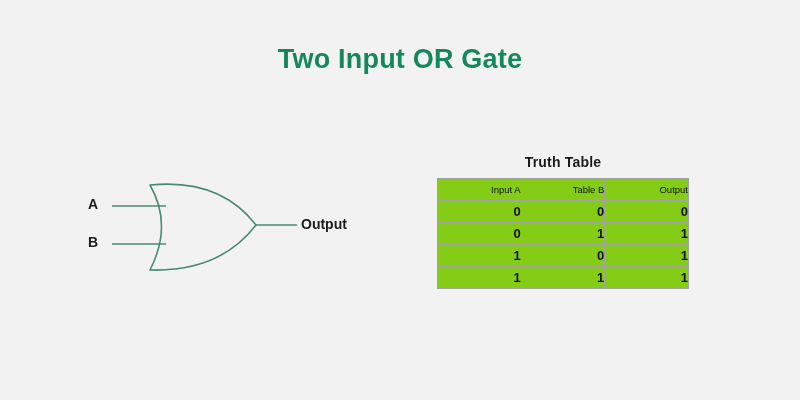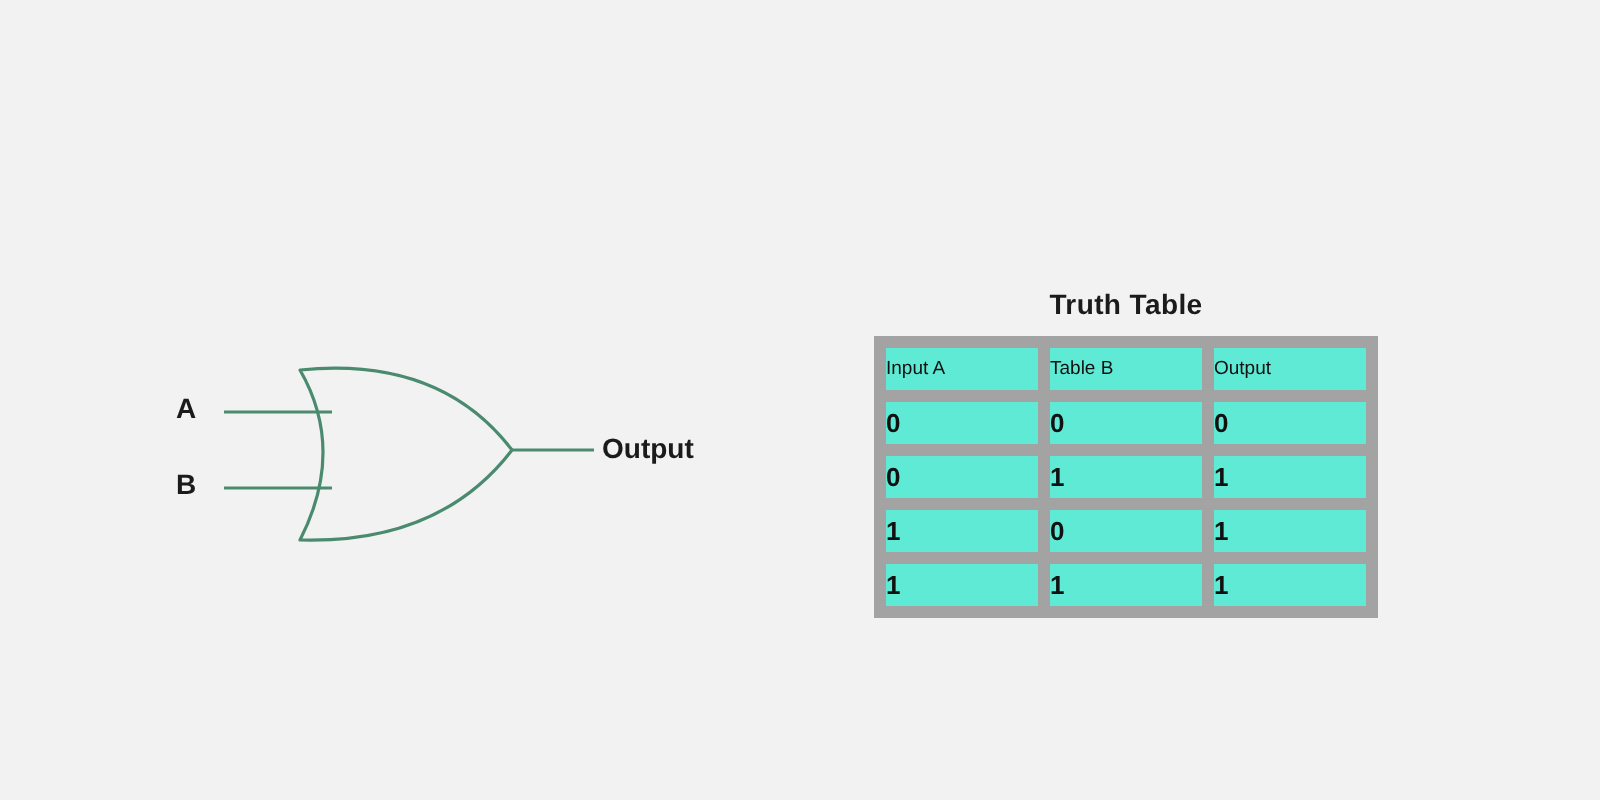--- a/index.html
+++ b/index.html
@@ -60,62 +60,63 @@
     top: 56px;
     font-size: 14px;
     font-weight: bold;
     color: #1b1b1b;
   }
 
   
   .table-block {
     position: absolute;
     left: 437px;
-    top: 144px;
+    top: 154px;
     width: 252px;
   }
   .table-title {
     text-align: center;
     font-size: 14px;
     font-weight: bold;
     color: #1b1b1b;
     margin-bottom: 8px;
     letter-spacing: 0.2px;
   }
   table.truth-table {
     border-collapse: collapse;
     width: 252px;
     background: #f8f8f8;
     table-layout: fixed;
   }
   table.truth-table th,
   table.truth-table td {
-    border: 6px solid #a3a3a3;
-    text-align: left;
-    background: #5eead4;
+    border: 1px solid #a3a3a3;
+    text-align: right;
+    background: #84cc16;
     color: #111111;
   }
   table.truth-table th {
     height: 21px;
     font-size: 9.5px;
     font-weight: normal;
     padding: 0;
   }
   table.truth-table td {
     height: 21px;
     font-size: 13px;
     font-weight: bold;
     padding: 0;
   }
 </style>
 </head>
 <body>
 
 <div id="stage">
 
+  <div class="page-title">Two Input OR Gate</div>
 
   <div class="gate-area">
 
     <svg class="gate-svg" width="340" height="140" viewBox="0 0 340 140">
 
       <line x1="52" y1="46" x2="106" y2="46" stroke="#4a8b70" stroke-width="1.6"></line>
 
       <line x1="52" y1="84" x2="106" y2="84" stroke="#4a8b70" stroke-width="1.6"></line>
 
       <path d="M 90 25 Q 113 65 90 110 Q 160 112 196 65 Q 160 18 90 25 Z" fill="none" stroke="#4a8b70" stroke-width="1.6" stroke-linejoin="round"></path>

